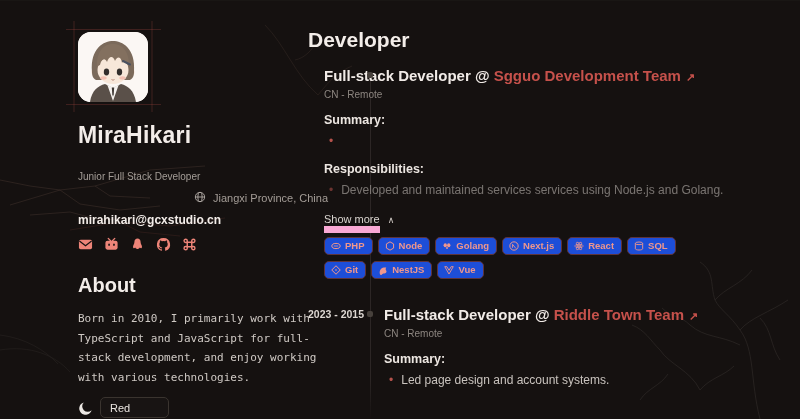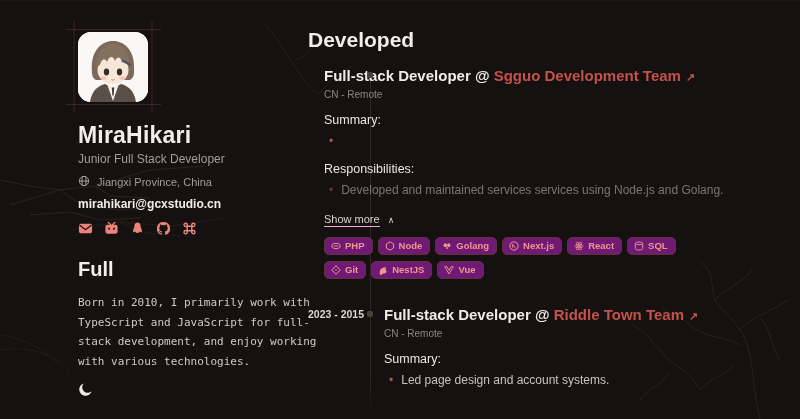--- a/index.html
+++ b/index.html
@@ -5,22 +5,22 @@
   html,body{margin:0;padding:0;background:#0e0b0a;}
   .page{position:relative;width:800px;height:419px;background:#151110;overflow:hidden;
         font-family:"Liberation Sans",sans-serif;color:#e8e2dd;}
   .decor{position:absolute;inset:0;z-index:0;pointer-events:none;}
 
   
   .sidebar{position:absolute;left:78px;top:32px;width:250px;z-index:2;}
   .avatar{width:70px;height:70px;border-radius:13px;background:#fbf7f4;overflow:hidden;}
   .avatar svg{display:block;}
   .name{margin-top:20px;font-size:23px;font-weight:bold;color:#f3ede9;letter-spacing:.2px;}
-  .subtitle{margin-top:3px;font-size:12px;color:#a49d97;}
-  .locrow{margin-top:9px;display:flex;align-items:center;gap:7px;font-size:11px;color:#a49d97;}
+  .subtitle{margin-top:22px;font-size:10px;color:#a49d97;}
+  .locrow{margin-top:9px;display:flex;align-items:center;gap:7px;font-size:11px;color:#a49d97;justify-content:flex-end;}
   .locrow svg{width:12px;height:12px;color:#b7b0aa;}
   .email{margin-top:8px;font-size:12px;font-weight:bold;color:#f3ede9;}
   .socials{margin-top:10px;display:flex;align-items:center;gap:11px;}
   .socials .sico{width:15px;height:15px;color:#ed8478;cursor:pointer;}
   .socials .sico svg{width:15px;height:15px;display:block;}
   .about-h{margin-top:22px;font-size:20px;font-weight:bold;color:#f3ede9;}
   .about-p{margin-top:12px;width:252px;font-family:"DejaVu Sans Mono",monospace;
            font-size:11px;line-height:19.5px;color:#cfc9c4;}
   .themerow{margin-top:10px;display:flex;align-items:center;gap:6px;}
   .moonbtn{width:16px;height:16px;color:#ece8e4;cursor:pointer;}
@@ -36,29 +36,29 @@
             background:linear-gradient(#2c2625 88%,rgba(44,38,37,0));}
   .entry{display:flex;position:relative;margin-top:14px;}
   .entry + .entry{margin-top:20px;}
   .dot{position:absolute;left:59px;top:6px;width:6px;height:6px;border-radius:2px;background:#47413c;}
   .date{flex:none;width:60px;font-size:10.5px;font-weight:bold;color:#ddd7d2;padding-top:3px;}
   .content{margin-left:16px;flex:1;}
   .title-row{font-size:15px;font-weight:bold;color:#f1ebe7;line-height:20px;}
   .company{color:#c5514b;text-decoration:none;cursor:pointer;}
   .arrow{color:#c5514b;font-size:11px;margin-left:5px;}
   .loc{font-size:10px;color:#8d8680;margin-top:2px;}
-  .label{font-size:12.5px;font-weight:normal;color:#ece6e1;margin-top:13px;}
+  .label{font-size:12.5px;font-weight:bold;color:#ece6e1;margin-top:13px;}
   ul.blist{list-style:none;margin:6px 0 0;padding:0;}
   ul.blist li{font-size:12px;color:#c9c3be;line-height:16px;display:flex;gap:8px;padding-left:5px;}
   ul.blist .b{color:#b5524c;font-size:12px;}
   .show-more{margin-top:15px;font-size:11px;color:#d9d4cf;display:inline-block;cursor:pointer;}
-  .sm-text{border-bottom:1px solid #f9a8d4;padding-bottom:1px;text-align:center;}
+  .sm-text{border-bottom:7px solid #f9a8d4;padding-bottom:1px;text-align:center;}
   .caret{margin-left:8px;font-size:9px;color:#cfc9c4;}
   .tags{margin-top:10px;max-width:360px;}
-  .tag{display:inline-flex;align-items:center;gap:4px;background:#701a75;border:1px solid #5d333a;
+  .tag{display:inline-flex;align-items:center;gap:4px;background:#1d4ed8;border:1px solid #5d333a;
        color:#f0978c;border-radius:5px;padding:2px 7px 2px 6px;margin:0 5px 6px 0;
        font-size:9.5px;font-weight:bold;line-height:12px;}
   .tag .tico{width:10px;height:10px;display:inline-block;}
   .tag .tico svg{width:10px;height:10px;display:block;}
 </style>
 </head>
 <body>
 <div class="page">
 
 <svg class="decor" width="800" height="419" viewBox="0 0 800 419">
@@ -162,34 +162,37 @@
           </svg>
         </span>
         <span class="sico">
           <svg viewBox="0 0 16 16" fill="none" stroke="currentColor" stroke-width="1.5">
             <path d="M5.6 5.6h4.8v4.8H5.6z"></path>
             <path d="M5.6 5.6V4.1a1.7 1.7 0 1 0-1.7 1.7h1.7zM10.4 5.6V4.1a1.7 1.7 0 1 1 1.7 1.7h-1.7zM10.4 10.4v1.5a1.7 1.7 0 1 0 1.7-1.7h-1.7zM5.6 10.4v1.5a1.7 1.7 0 1 1-1.7-1.7h1.7z"></path>
           </svg>
         </span>
       </div>
 
-  <div class="about-h">Full</div>
+  <div class="about-h">About</div>
   <div class="about-p">Born in 2010, I primarily work with TypeScript and JavaScript for full-stack development, and enjoy working with various technologies.</div>
 
   <div class="themerow">
     <span class="moonbtn">
           <svg viewBox="0 0 16 16">
             <path d="M13.6 10.2 A6.3 6.3 0 1 1 5.8 2.4 A5.1 5.1 0 1 0 13.6 10.2z" fill="#ece8e4"></path>
           </svg>
         </span>
+    <div class="themebox">
+      <span>Red</span>
+    </div>
   </div>
 </div>
 
 <div class="main">
-  <div class="exp-h">Developed</div>
+  <div class="exp-h">Developer</div>
   <div class="timeline"></div>
   <div id="entries">
   <div class="entry">
     <div class="dot"></div>
     <div class="content">
       <div class="title-row">
         <span class="role">Full-stack Developer @</span>
         <a class="company">Sgguo Development Team</a><span class="arrow">↗</span>
       </div>
       <div class="loc">CN - Remote</div>

